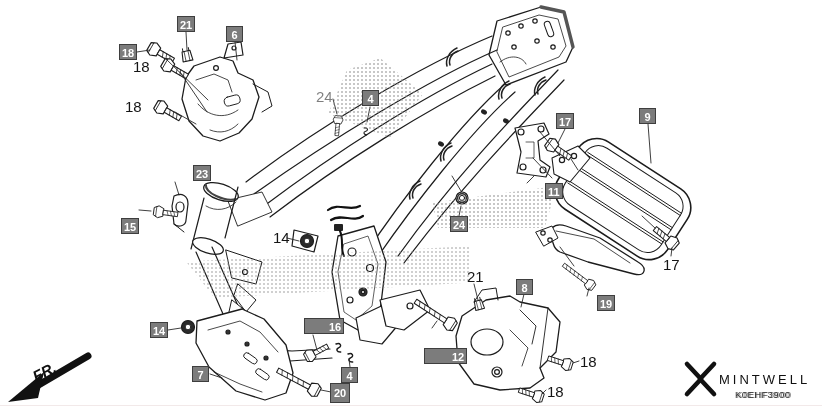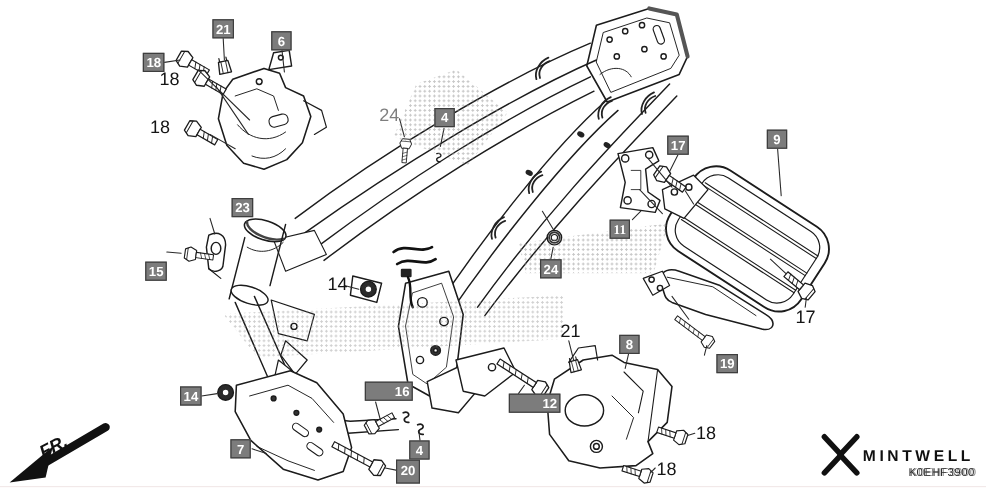--- a/index.html
+++ b/index.html
@@ -6,24 +6,24 @@
   .stage{position:relative;width:822px;height:411px;background:#ffffff;overflow:hidden;
          font-family:"Liberation Sans",sans-serif;}
   .stage svg{position:absolute;left:0;top:0;}
   .callout-box{position:absolute;min-width:17px;height:16px;box-sizing:border-box;
       text-align:center;font-weight:bold;font-size:11px;line-height:16px;padding:0 2px;
       border:1px solid #3e3e3e;}
   .callout-plain{position:absolute;font-size:15px;color:#151515;line-height:15px;}
   .callout-plain.muted{opacity:.55;}
   .halftone{position:absolute;background-image:radial-gradient(#8f8f8f 0.9px,rgba(0,0,0,0) 1.1px);
       background-size:4px 4px;opacity:.5;pointer-events:none;}
-  .brand-name{position:absolute;left:719px;top:372px;font-weight:bold;font-size:13px;
+  .brand-name{position:absolute;left:719px;top:372px;font-weight:normal;font-size:13px;
       letter-spacing:3px;color:#101010;}
   .brand-code{position:absolute;left:735px;top:389px;font-size:9.5px;color:#2e2e2e;
-      letter-spacing:.4px;text-shadow:1.4px 0 0 rgba(40,40,40,.55);margin-left:22px;}
+      letter-spacing:.4px;text-shadow:1.4px 0 0 rgba(40,40,40,.55);}
   .bottom-rule{position:absolute;left:0;top:405px;width:822px;height:1px;background:#f2e9e9;}
 </style>
 </head>
 <body>
 
 <div class="stage">
 
   <svg width="822" height="411" viewBox="0 0 822 411">
     <defs>
       <g id="bolt">
@@ -271,26 +271,26 @@
 
   <div>
       <div class="callout-box" style="left: 119px; top: 44px; background: rgb(124, 124, 124); border-color: rgb(62, 62, 62); color: rgb(255, 255, 255);">18</div>
       <div class="callout-box" style="left: 177px; top: 16px; background: rgb(124, 124, 124); border-color: rgb(62, 62, 62); color: rgb(255, 255, 255);">21</div>
       <div class="callout-box" style="left: 226px; top: 26px; background: rgb(124, 124, 124); border-color: rgb(62, 62, 62); color: rgb(255, 255, 255);">6</div>
       <div class="callout-box" style="left: 165px; top: 165px; background: rgb(124, 124, 124); border-color: rgb(62, 62, 62); color: rgb(255, 255, 255); margin-left: 28px;">23</div>
       <div class="callout-box" style="left: 121px; top: 202px; background: rgb(124, 124, 124); border-color: rgb(62, 62, 62); color: rgb(255, 255, 255); margin-top: 16px;">15</div>
       <div class="callout-box" style="left: 362px; top: 90px; background: rgb(124, 124, 124); border-color: rgb(62, 62, 62); color: rgb(255, 255, 255);">4</div>
       <div class="callout-box" style="left: 556px; top: 113px; background: rgb(124, 124, 124); border-color: rgb(62, 62, 62); color: rgb(255, 255, 255);">17</div>
       <div class="callout-box" style="left: 639px; top: 108px; background: rgb(124, 124, 124); border-color: rgb(62, 62, 62); color: rgb(255, 255, 255);">9</div>
-      <div class="callout-box" style="left: 508px; top: 183px; background: rgb(124, 124, 124); border-color: rgb(62, 62, 62); color: rgb(255, 255, 255); font-family: Liberation Serif, serif;">11</div>
+      <div class="callout-box" style="left: 545px; top: 183px; background: rgb(124, 124, 124); border-color: rgb(62, 62, 62); color: rgb(255, 255, 255);">11</div>
       <div class="callout-box" style="left: 450px; top: 216px; background: rgb(124, 124, 124); border-color: rgb(62, 62, 62); color: rgb(255, 255, 255);">24</div>
       <div class="callout-box" style="left: 150px; top: 322px; background: rgb(124, 124, 124); border-color: rgb(62, 62, 62); color: rgb(255, 255, 255);">14</div>
       <div class="callout-box" style="left: 192px; top: 366px; background: rgb(124, 124, 124); border-color: rgb(62, 62, 62); color: rgb(255, 255, 255);">7</div>
       <div class="callout-box" style="left: 304px; top: 318px; background: rgb(124, 124, 124); border-color: rgb(62, 62, 62); color: rgb(255, 255, 255); padding-left: 24px;">16</div>
-      <div class="callout-box" style="left: 424px; top: 328px; background: rgb(124, 124, 124); border-color: rgb(62, 62, 62); color: rgb(255, 255, 255); padding-left: 27px;">12</div>
+      <div class="callout-box" style="left: 424px; top: 348px; background: rgb(124, 124, 124); border-color: rgb(62, 62, 62); color: rgb(255, 255, 255); padding-left: 27px;">12</div>
       <div class="callout-box" style="left: 341px; top: 367px; background: rgb(124, 124, 124); border-color: rgb(62, 62, 62); color: rgb(255, 255, 255);">4</div>
       <div class="callout-box" style="left: 330px; top: 383px; min-width: 20px; height: 20px; line-height: 18px; background: rgb(124, 124, 124); border-color: rgb(62, 62, 62); color: rgb(255, 255, 255);">20</div>
       <div class="callout-box" style="left: 516px; top: 279px; background: rgb(124, 124, 124); border-color: rgb(62, 62, 62); color: rgb(255, 255, 255);">8</div>
       <div class="callout-box" style="left: 578px; top: 295px; background: rgb(124, 124, 124); border-color: rgb(62, 62, 62); color: rgb(255, 255, 255); margin-left: 19px;">19</div>
       <div class="callout-plain" style="left: 133px; top: 59px;">18</div>
       <div class="callout-plain" style="left: 125px; top: 99px;">18</div>
       <div class="callout-plain muted" style="left: 316px; top: 89px;">24</div>
       <div class="callout-plain" style="left: 273px; top: 230px;">14</div>
       <div class="callout-plain" style="left: 663px; top: 257px;">17</div>
       <div class="callout-plain" style="left: 467px; top: 269px;">21</div>

